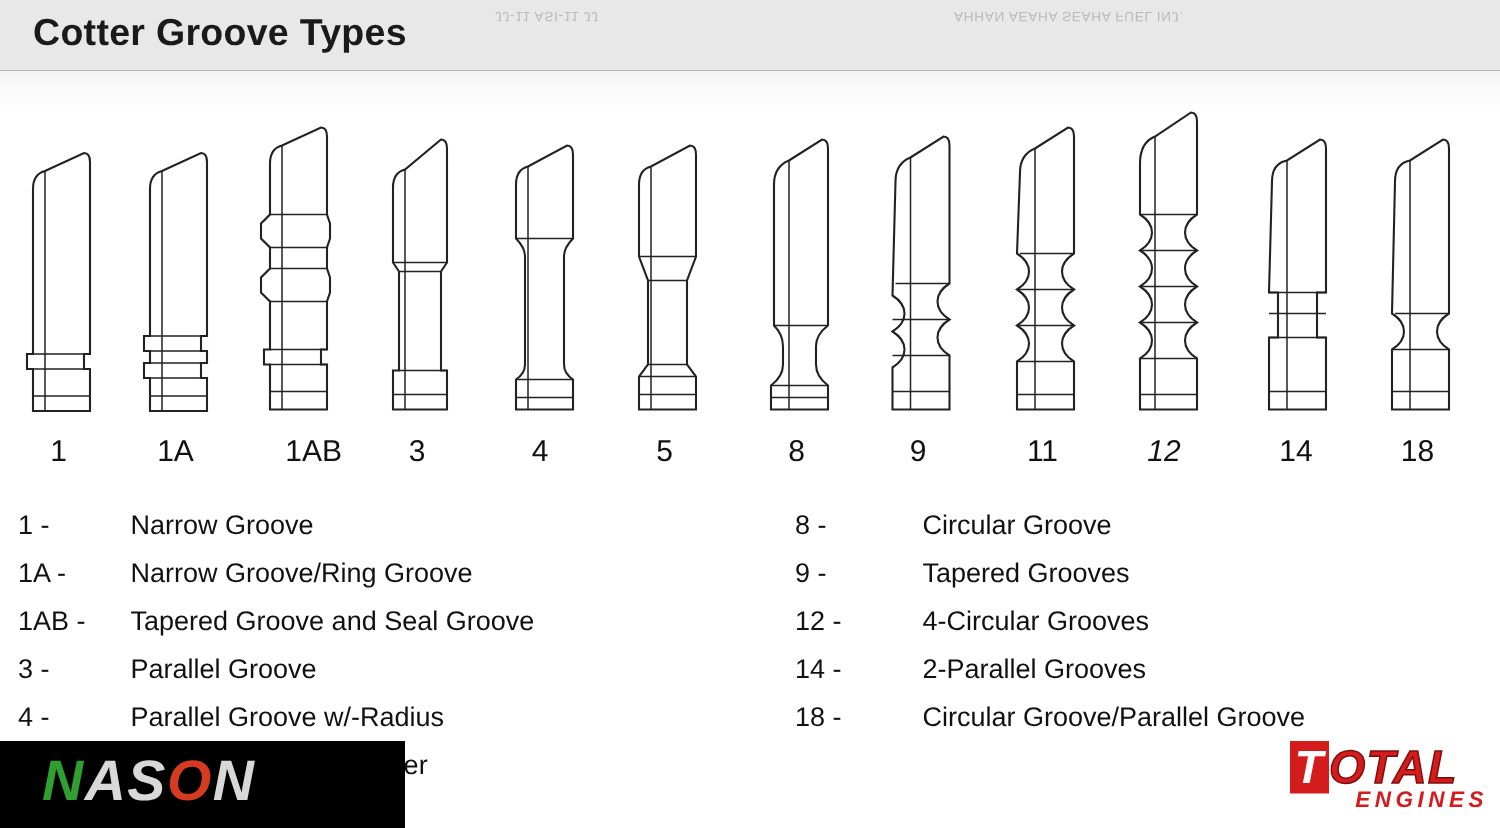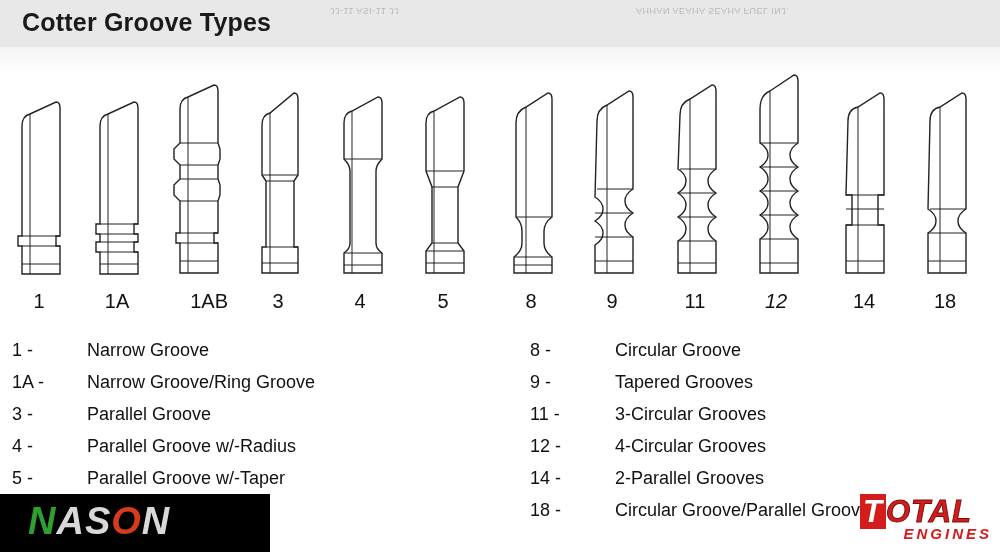--- a/index.html
+++ b/index.html
@@ -230,20 +230,24 @@
   <div class="col left">
     <div class="lrow">
       <div class="lkey">1 -</div>
       <div class="lval">Narrow Groove</div>
     </div>
     <div class="lrow">
       <div class="lkey">1A -</div>
       <div class="lval">Narrow Groove/Ring Groove</div>
     </div>
     <div class="lrow">
+      <div class="lkey">1AB -</div>
+      <div class="lval">Tapered Groove and Seal Groove</div>
+    </div>
+    <div class="lrow">
       <div class="lkey">3 -</div>
       <div class="lval">Parallel Groove</div>
     </div>
     <div class="lrow">
       <div class="lkey">4 -</div>
       <div class="lval">Parallel Groove w/-Radius</div>
     </div>
     <div class="lrow">
       <div class="lkey">5 -</div>
       <div class="lval">Parallel Groove w/-Taper</div>
@@ -251,24 +255,20 @@
   </div>
 
   <div class="col right">
     <div class="lrow">
       <div class="lkey">8 -</div>
       <div class="lval">Circular Groove</div>
     </div>
     <div class="lrow">
       <div class="lkey">9 -</div>
       <div class="lval">Tapered Grooves</div>
-    </div>
-    <div class="lrow">
-      <div class="lkey">11 -</div>
-      <div class="lval">3-Circular Grooves</div>
     </div>
     <div class="lrow">
       <div class="lkey">12 -</div>
       <div class="lval">4-Circular Grooves</div>
     </div>
     <div class="lrow">
       <div class="lkey">14 -</div>
       <div class="lval">2-Parallel Grooves</div>
     </div>
     <div class="lrow">

